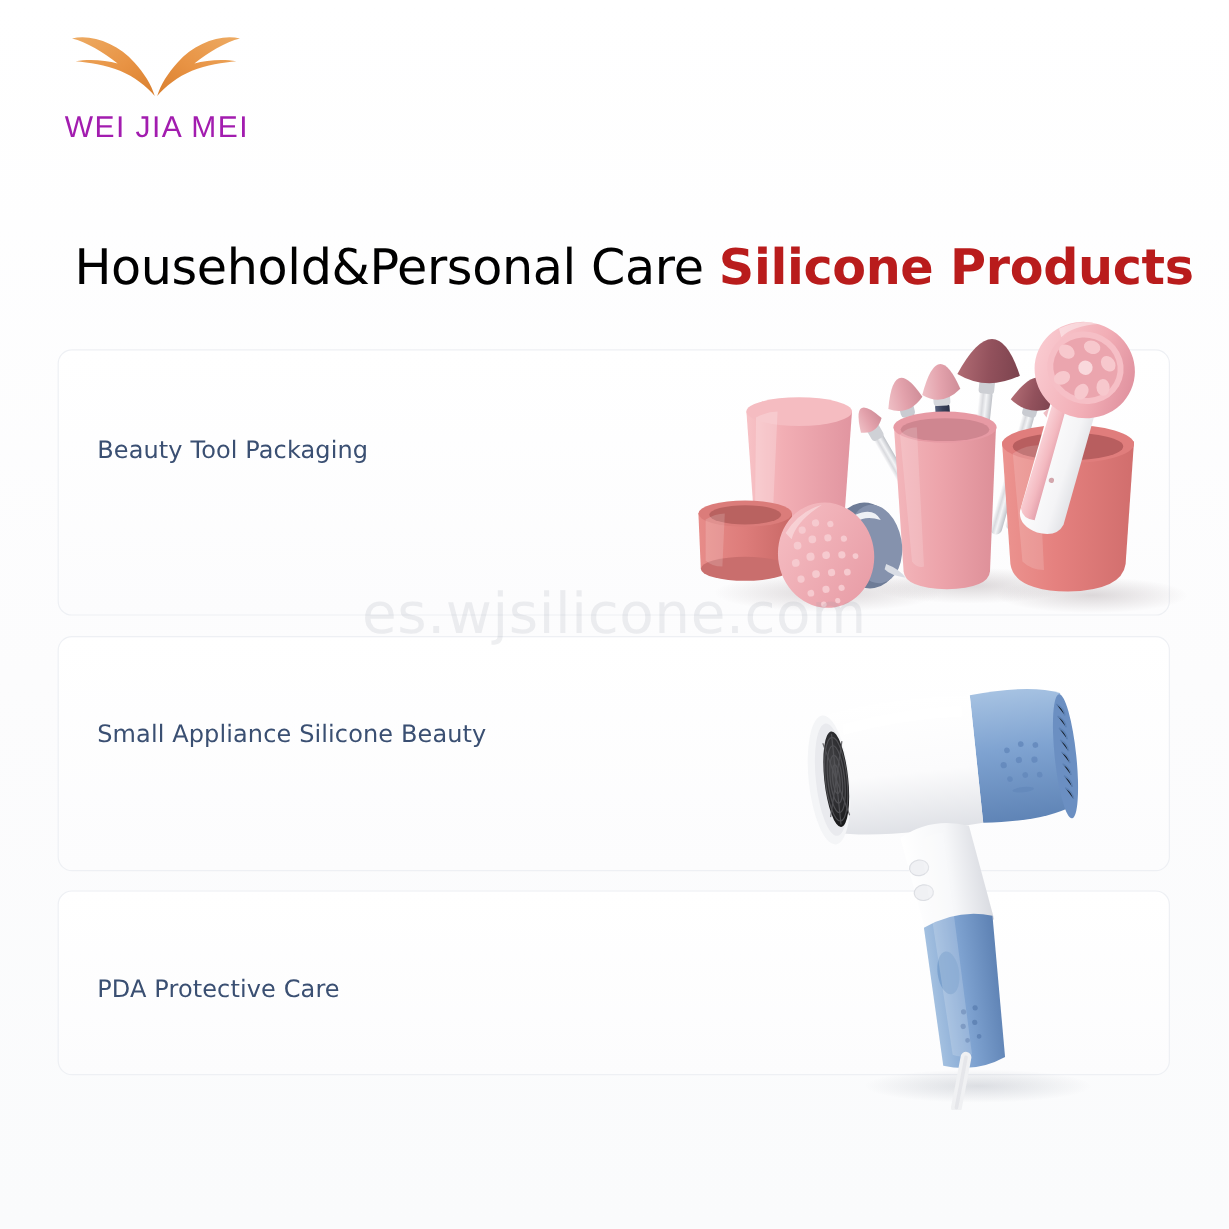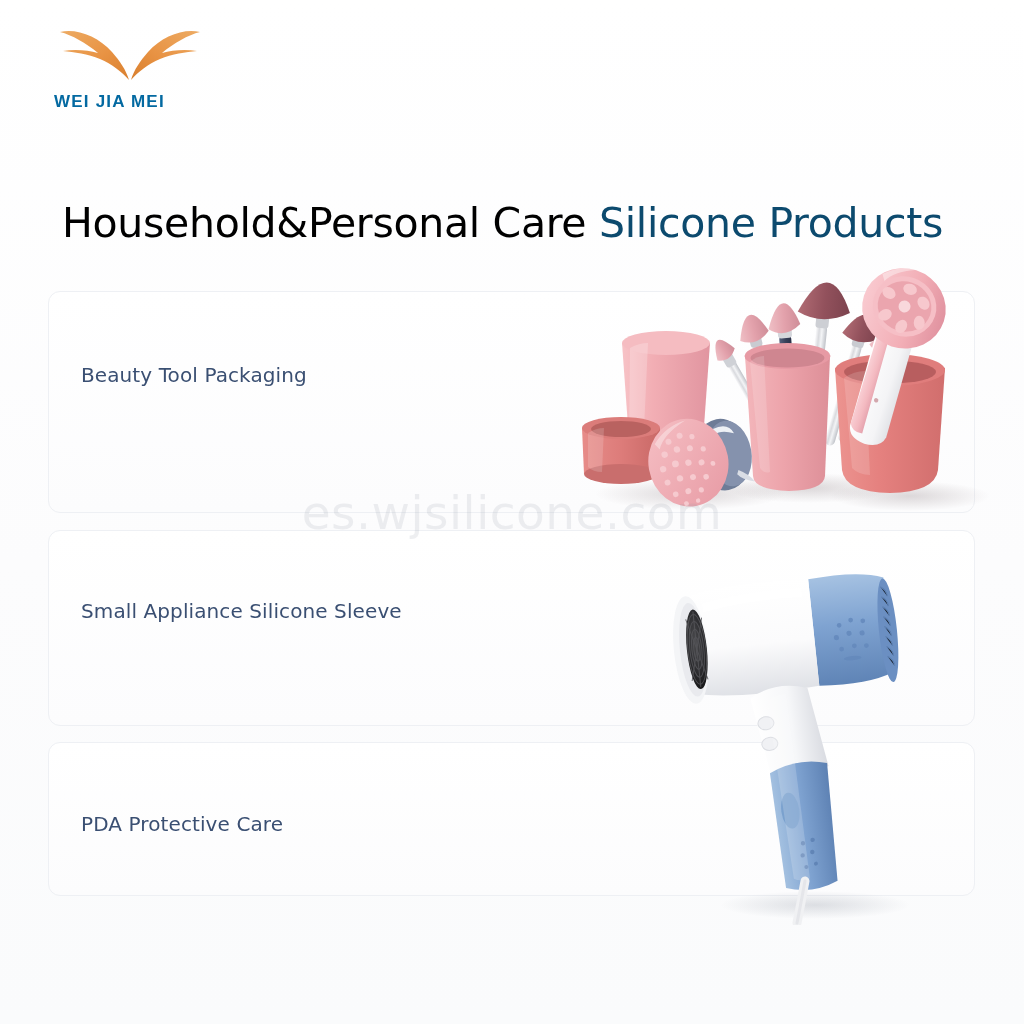--- a/index.html
+++ b/index.html
@@ -33,41 +33,41 @@
     position: absolute;
     left: 2px;
     top: 0px;
     width: 160px;
     height: 62px;
   }
   .logo-text {
     position: absolute;
     left: 6px;
     top: 70px;
-    font-size: 17px;
-    font-weight: bold;
+    font-size: 25px;
+    font-weight: normal;
     letter-spacing: 1.2px;
-    color: #0369a1;
+    color: #a21caf;
     font-family: "Liberation Sans", sans-serif;
     white-space: nowrap;
   }
 
   
   .title {
     position: absolute;
     left: 62px;
     top: 172px;
     font-size: 41px;
     color: #35496e;
     letter-spacing: -0.3px;
     white-space: nowrap;
     font-family: "DejaVu Sans", sans-serif;
   }
   .title .light { font-weight: 400; color: #000000; }
-  .title .bold  { font-weight: 400; color: #0c4a6e; }
+  .title .bold  { font-weight: 700; color: #b91c1c; }
 
   
   .card {
     position: absolute;
     left: 48px;
     width: 927px;
     border: 1px solid #eef0f4;
     border-radius: 12px;
     background: linear-gradient(180deg,#ffffff 0%,#fcfcfd 100%);
     box-sizing: border-box;
@@ -156,21 +156,21 @@
 
 <h1 class="title">
   <span class="light">Household&amp;Personal Care </span><span class="bold">Silicone Products</span>
 </h1>
 
 <div class="card c1">
   <div class="card-label">Beauty Tool Packaging</div>
 </div>
 
 <div class="card c2">
-  <div class="card-label">Small Appliance Silicone Sleeve</div>
+  <div class="card-label">Small Appliance Silicone Beauty</div>
 </div>
 
 <div class="card c3">
   <div class="card-label">PDA Protective Care</div>
 </div>
 
 <div class="art art-beauty">
   <svg viewBox="0 0 430 275" xmlns="http://www.w3.org/2000/svg">
     <defs>
       <linearGradient id="cupPink" x1="0" y1="0" x2="1" y2="0">

